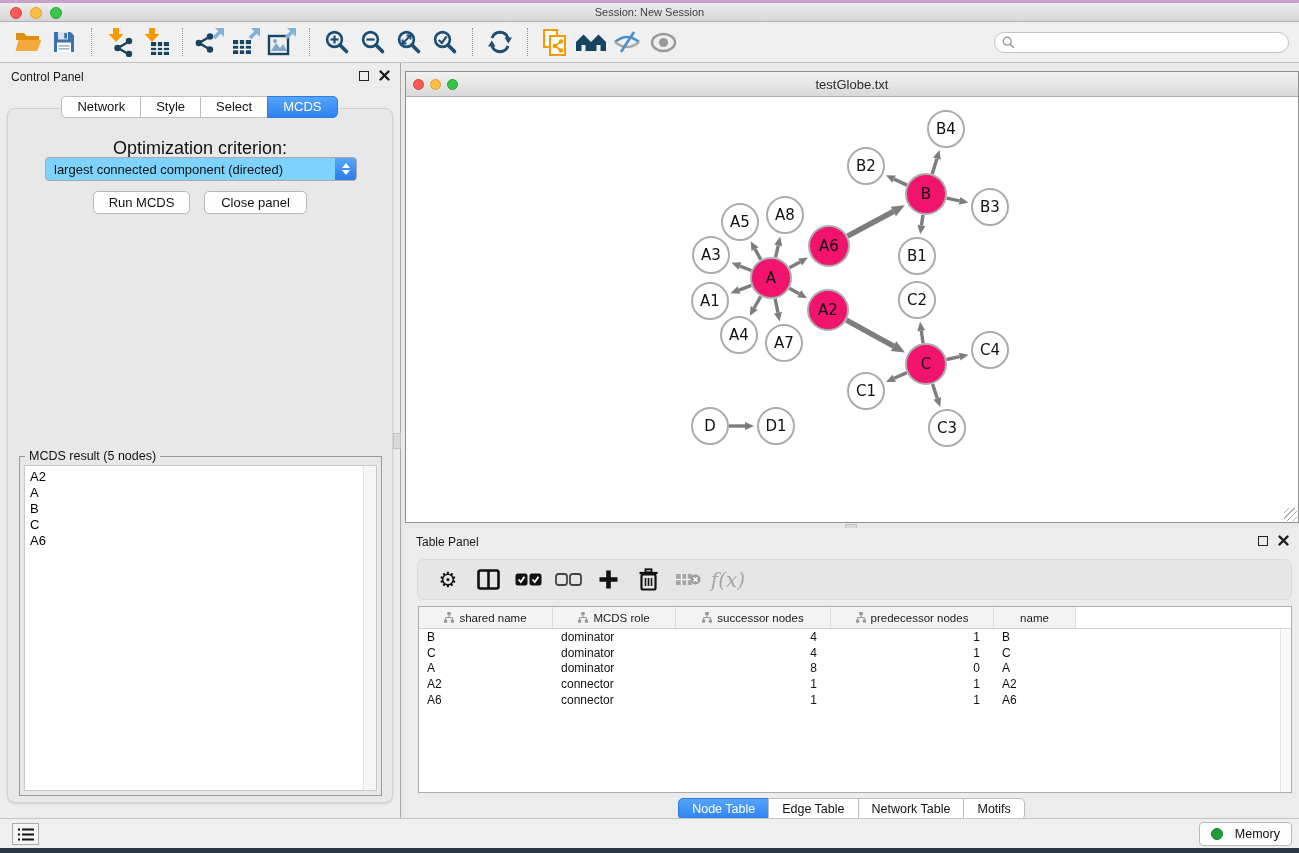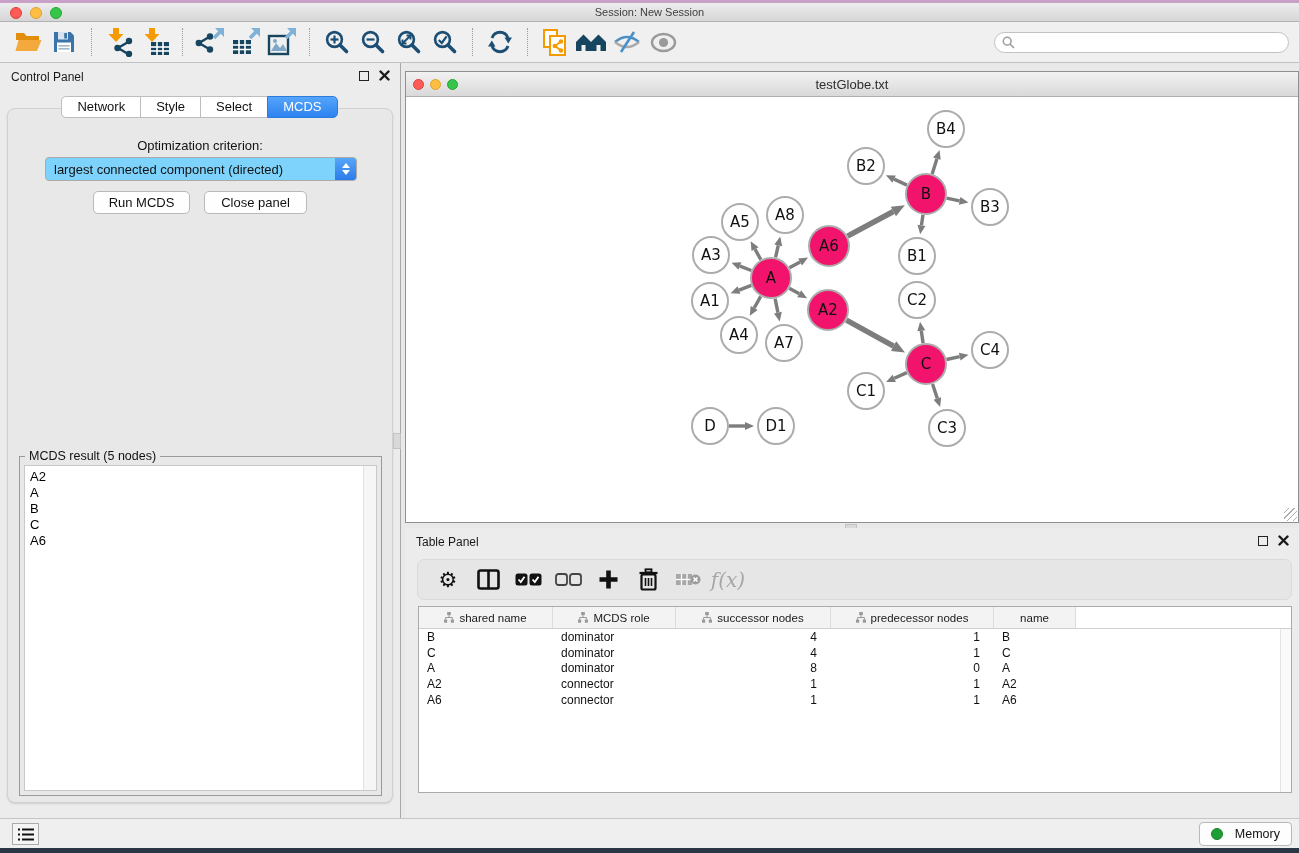--- a/index.html
+++ b/index.html
@@ -35,21 +35,21 @@
   .panel-header .ph-icons { position:absolute; right:10px; top:7px; display:flex; gap:10px; align-items:center; }
   .float-box { width:10px; height:10px; border:1.6px solid #222; background:transparent; }
   .ctab-row { position:absolute; top:33px; left:0; right:0; display:flex; justify-content:center; z-index:3; }
   .tab { height:22px; line-height:20px; padding:0 15px; background:#FFF; border:1px solid #BDBDBD;
     margin-left:-1px; font-size:13px; color:#111; white-space:nowrap; }
   .tab:first-child { border-radius:5px 0 0 5px; }
   .tab:last-child { border-radius:0 5px 5px 0; }
   .tab.selected { background:linear-gradient(#54A5FA,#2E82F0); color:#FFF; border-color:#2C7CE0; }
   .cp-box { position:absolute; top:45px; left:7px; right:7px; bottom:15px; background:#E8E8E8;
     border:1px solid #D2D2D2; border-radius:8px; box-shadow:0 1px 2px rgba(0,0,0,0.12); }
-  .opt-label { position:absolute; top:29px; left:0; right:0; text-align:center; font-size:13px; color:#111; }
+  .opt-label { position:absolute; top:29px; left:0; right:0; text-align:center; font-size:18px; color:#111; }
   .dropdown { position:absolute; top:48px; left:37px; width:312px; height:24px; background:#7dd3fc;
     border:1px solid #ABABAB; border-radius:4px; display:flex; align-items:center; }
   .dropdown .dd-text { flex:1; font-size:13px; color:#111; padding-left:8px; white-space:nowrap; overflow:hidden; }
   .dd-stepper { width:21px; height:100%; background:linear-gradient(#55A7F7,#2C7BE9); border-radius:0 3px 3px 0;
     display:flex; flex-direction:column; align-items:center; justify-content:center; gap:2px; }
   .dd-up { width:0; height:0; border-left:4px solid transparent; border-right:4px solid transparent; border-bottom:5px solid #FFF; }
   .dd-down { width:0; height:0; border-left:4px solid transparent; border-right:4px solid transparent; border-top:5px solid #FFF; }
   .cp-btn { position:absolute; top:82px; height:23px; background:#FEFEFE; border:1px solid #B9B9B9;
     border-radius:5px; font-size:13px; color:#111; font-family:"Liberation Sans",sans-serif; }
   .cp-btn.run { left:85px; width:97px; }
@@ -624,20 +624,26 @@
               <div class="trow">
                 <div class="td" style="width: 134px; text-align: left; padding: 0px 0px 0px 8px;">A6</div>
                 <div class="td" style="width: 123px; text-align: left; padding: 0px 0px 0px 8px;">connector</div>
                 <div class="td" style="width: 155px; text-align: right; padding: 0px 14px 0px 0px;">1</div>
                 <div class="td" style="width: 163px; text-align: right; padding: 0px 14px 0px 0px;">1</div>
                 <div class="td" style="width: 82px; text-align: left; padding: 0px 0px 0px 8px;">A6</div>
               </div>
             </div>
           <div class="tp-scroll"></div>
         </div>
+        <div class="tp-tabs" id="table-tabs">
+            <div class="tab selected">Node Table</div>
+            <div class="tab">Edge Table</div>
+            <div class="tab">Network Table</div>
+            <div class="tab">Motifs</div>
+          </div>
       </div>
 
     </div>
   </div>
 
   <div class="statusbar">
     <button class="list-btn">
       <svg width="16" height="13" viewBox="0 0 16 13">
         <g fill="#111">
           <rect x="0" y="0.5" width="2" height="2"></rect>

